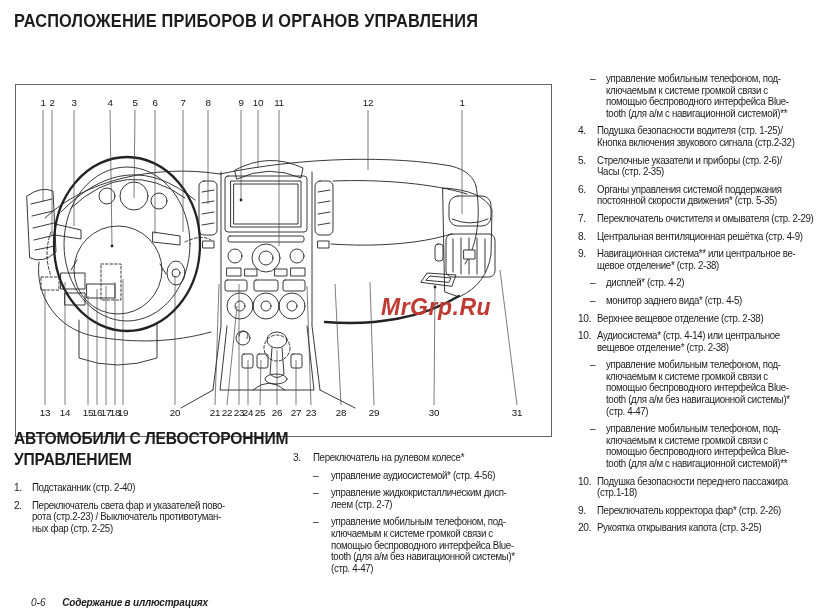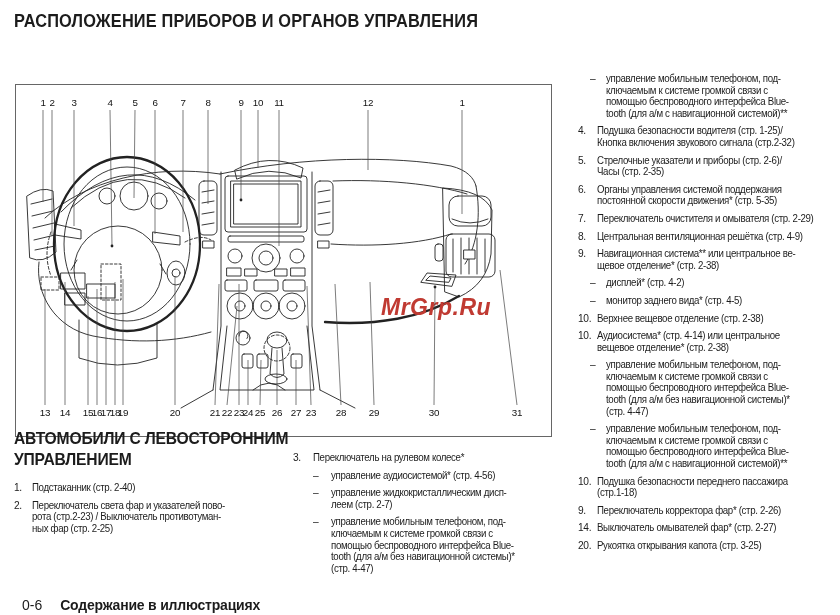--- a/index.html
+++ b/index.html
@@ -31,21 +31,21 @@
   }
   .item{display:flex;margin-bottom:6px;}
   .marker{flex:0 0 19px;}
   .left .marker{flex-basis:18px;}
   .mid .marker{flex-basis:20px;}
   .item.indent{margin-left:12px;}
   .item.indent .marker{flex-basis:16px;}
   .mid .item.indent{margin-left:20px;}
   .mid .item.indent .marker{flex-basis:18px;}
   .text{display:inline-block;white-space:pre;transform:scaleX(0.95);transform-origin:0 0;}
-  .footer{position:absolute;left:22px;top:597px;font-size:14px;}
+  .footer{position:absolute;left:31px;top:597px;font-size:10px;font-style:italic;}
   .footer .bold{font-weight:bold;margin-left:14px;letter-spacing:-0.2px;}
 </style>
 </head>
 <body>
 
 <div>
 
   <h1 class="title">РАСПОЛОЖЕНИЕ ПРИБОРОВ И ОРГАНОВ УПРАВЛЕНИЯ</h1>
 
   <div class="diagram">
@@ -363,24 +363,20 @@
           <span class="marker">10.</span>
           <span class="text">Подушка безопасности переднего пассажира
 (стр.1-18)</span>
         </div>
 
         <div class="item">
           <span class="marker">9.</span>
           <span class="text">Переключатель корректора фар* (стр. 2-26)</span>
         </div>
 
-        <div class="item">
-          <span class="marker">14.</span>
-          <span class="text">Выключатель омывателей фар* (стр. 2-27)</span>
-        </div>
 
         <div class="item">
           <span class="marker">20.</span>
           <span class="text">Рукоятка открывания капота (стр. 3-25)</span>
         </div>
       </div>
   </section>
 
   <footer class="footer">
     <span>0-6</span>

